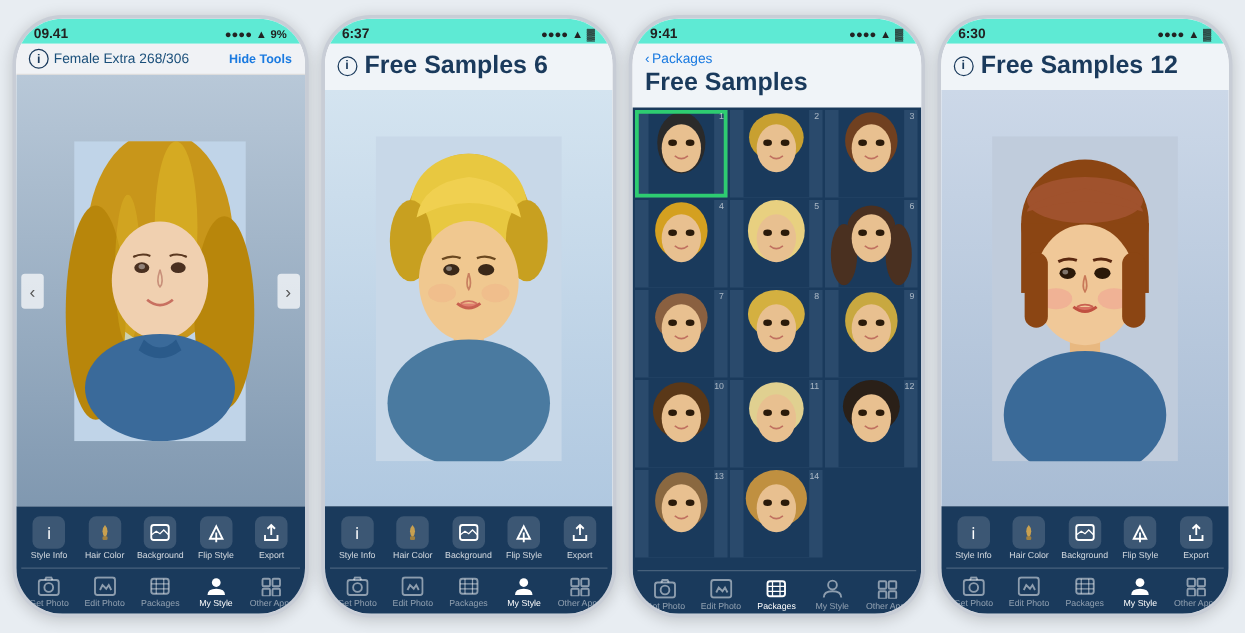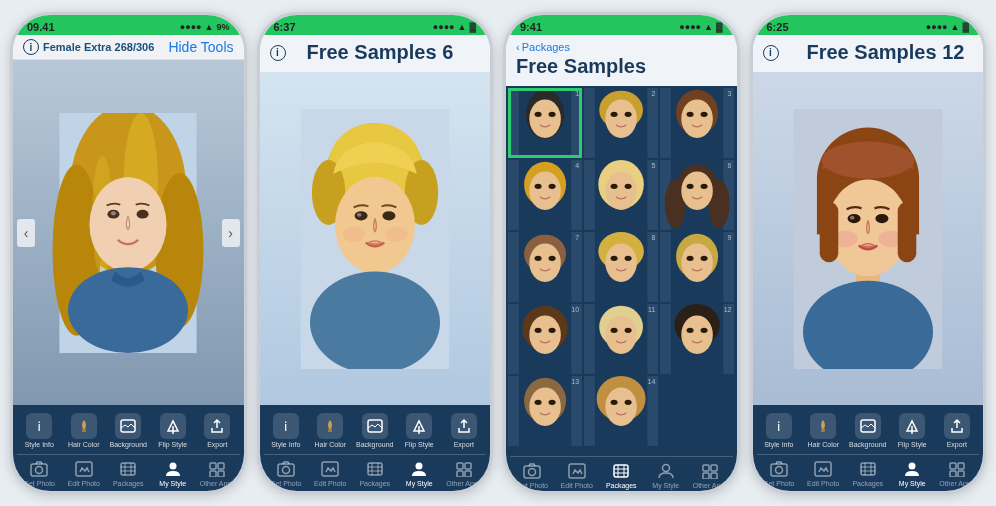--- a/index.html
+++ b/index.html
@@ -33,21 +33,21 @@
       flex-direction: column;
       position: relative;
       box-shadow: 0 2px 12px rgba(0,0,0,0.18);
     }
     
     .status-bar {
       display: flex;
       justify-content: space-between;
       align-items: center;
       padding: 6px 14px 2px;
-      background: #22c55e;
+      background: #5eead4;
       font-size: 10px;
       font-weight: 600;
       color: #222;
       min-height: 20px;
     }
     .status-bar .time { font-size: 11px; font-weight: 700; }
     .status-icons { display: flex; gap: 3px; align-items: center; font-size: 9px; }
     
     .screen1 .app-bar {
       background: #f0f2f5;
@@ -155,21 +155,20 @@
     .tab-label.active { color: #fff; }
     
     .screen2 .header {
       background: #f0f4f8;
       padding: 6px 10px 8px;
     }
     .screen2 .header-title {
       font-size: 20px;
       font-weight: 700;
       color: #1a3a5c;
-      margin-left: 15px;
     }
     .screen2 .main-photo {
       flex: 1;
       background: linear-gradient(180deg, #d4e4f0 0%, #b0c8e0 100%);
       display: flex;
       align-items: center;
       justify-content: center;
       overflow: hidden;
     }
     
@@ -224,21 +223,20 @@
     .screen3 .toolbar-bottom .tab-item:nth-child(3) .tab-icon { color: #fff; }
     
     .screen4 .header {
       background: #f0f4f8;
       padding: 6px 10px 8px;
     }
     .screen4 .header-title {
       font-size: 20px;
       font-weight: 700;
       color: #1a3a5c;
-      margin-left: 22px;
     }
     .screen4 .main-photo {
       flex: 1;
       background: linear-gradient(180deg, #ccd8e8 0%, #a8bcd4 100%);
       display: flex;
       align-items: center;
       justify-content: center;
       overflow: hidden;
     }
     
@@ -265,23 +263,23 @@
       <span class="time">09.41</span>
       <div class="status-icons">
         <span>●●●●</span>
         <span>▲</span>
         <span>9%</span>
       </div>
     </div>
     <div class="app-bar">
       <div style="display:flex;align-items:center;gap:4px;">
         <span class="info-icon">i</span>
-        <span style="font-size:11px;color:#1a4f7a;font-weight:700;">Female Extra 268/306</span>
-      </div>
-      <span style="font-size:14px;color:#1a7ae0;font-weight:400;">Hide Tools</span>
+        <span style="font-size:11px;color:#1a4f7a;font-weight:400;">Female Extra 268/306</span>
+      </div>
+      <span style="font-size:10px;color:#1a7ae0;font-weight:700;">Hide Tools</span>
     </div>
     <div class="main-photo">
 
       <svg viewBox="0 0 160 280" width="160" height="240">
 
         <rect width="160" height="280" fill="#c0d4e8"></rect>
 
         <ellipse cx="80" cy="90" rx="68" ry="100" fill="#c8961a"></ellipse>
         <ellipse cx="20" cy="160" rx="28" ry="100" fill="#b8860b"></ellipse>
         <ellipse cx="140" cy="160" rx="28" ry="90" fill="#b8860b"></ellipse>
@@ -791,21 +789,21 @@
               </svg>
           </div>
           <span class="tab-label">Other Apps</span>
         </div>
       </div>
     </div>
   </div>
 
   <div class="phone-frame screen4">
     <div class="status-bar">
-      <span class="time">6:25</span>
+      <span class="time">6:30</span>
       <div class="status-icons">
         <span>●●●●</span>
         <span>▲</span>
         <span>▓</span>
       </div>
     </div>
     <div class="header">
       <div style="display:flex;align-items:center;gap:6px;">
         <span class="info-icon">i</span>
         <span class="header-title">Free Samples 12</span>

